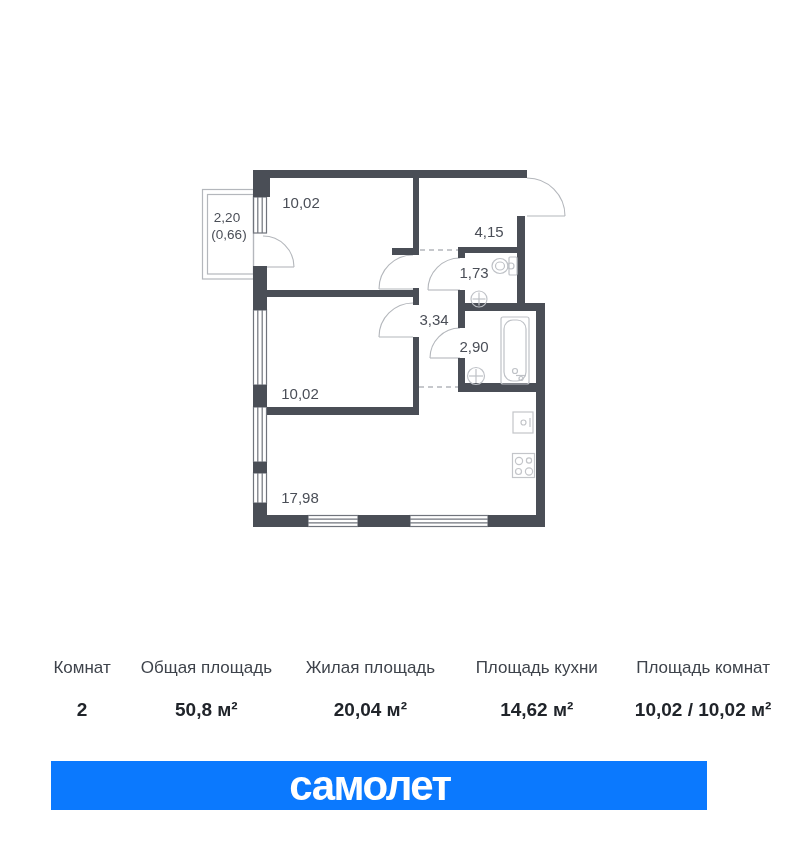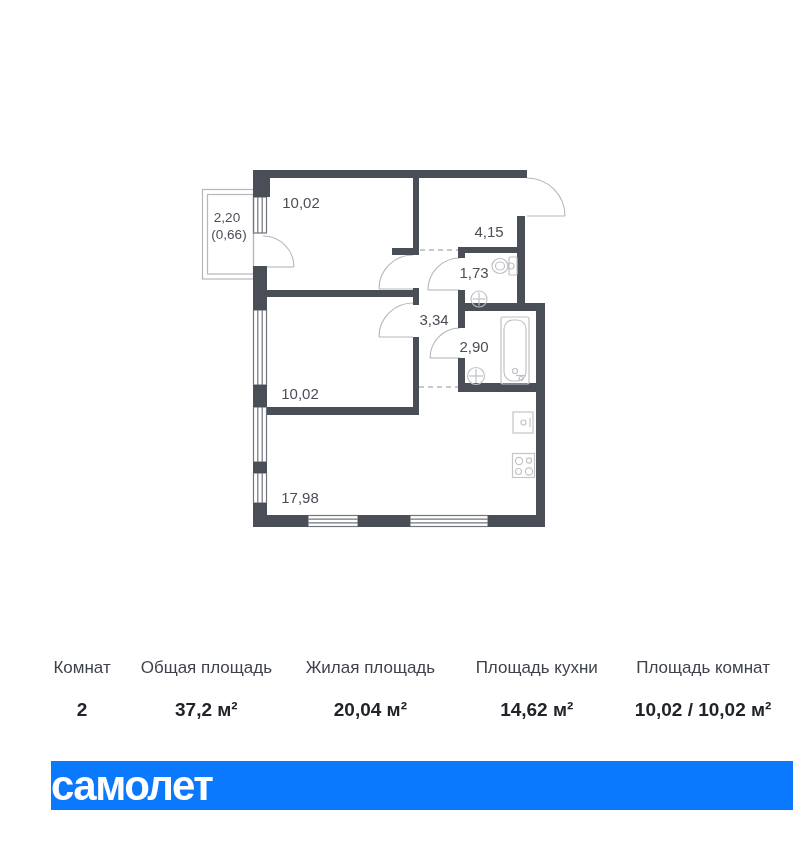--- a/index.html
+++ b/index.html
@@ -18,22 +18,22 @@
   }
   .col{display:flex;flex-direction:column;align-items:center;}
   .col-1{width:90px;}
   .col-2{width:150px;}
   .col-3{width:175px;}
   .col-4{width:155px;align-items:center;}
   .col-5{width:175px;text-align:right;}
   .hdr{font-size:17px;color:#3e434b;white-space:nowrap;}
   .val{font-size:19px;font-weight:700;color:#20242a;margin-top:21px;white-space:nowrap;}
   .banner{
-    position:absolute;left:51px;top:761px;width:742px;height:49px;
-    display:flex;align-items:center;justify-content:flex-start;
+    position:absolute;left:51px;top:761px;width:656px;height:49px;
+    display:flex;align-items:center;justify-content:center;
     padding-right:18px;box-sizing:border-box;
   }
   .banner-text{
     color:#ffffff;font-size:42px;font-weight:700;letter-spacing:-1.5px;
     line-height:1;
   }
 </style>
 </head>
 <body>
 
@@ -187,21 +187,21 @@
   </svg>
 
   
   <div class="summary">
     <div class="col col-1">
       <div class="hdr">Комнат</div>
       <div class="val">2</div>
     </div>
     <div class="col col-2">
       <div class="hdr">Общая площадь</div>
-      <div class="val">37,2 м²</div>
+      <div class="val">50,8 м²</div>
     </div>
     <div class="col col-3">
       <div class="hdr">Жилая площадь</div>
       <div class="val">20,04 м²</div>
     </div>
     <div class="col col-4">
       <div class="hdr">Площадь кухни</div>
       <div class="val">14,62 м²</div>
     </div>
     <div class="col col-5">

